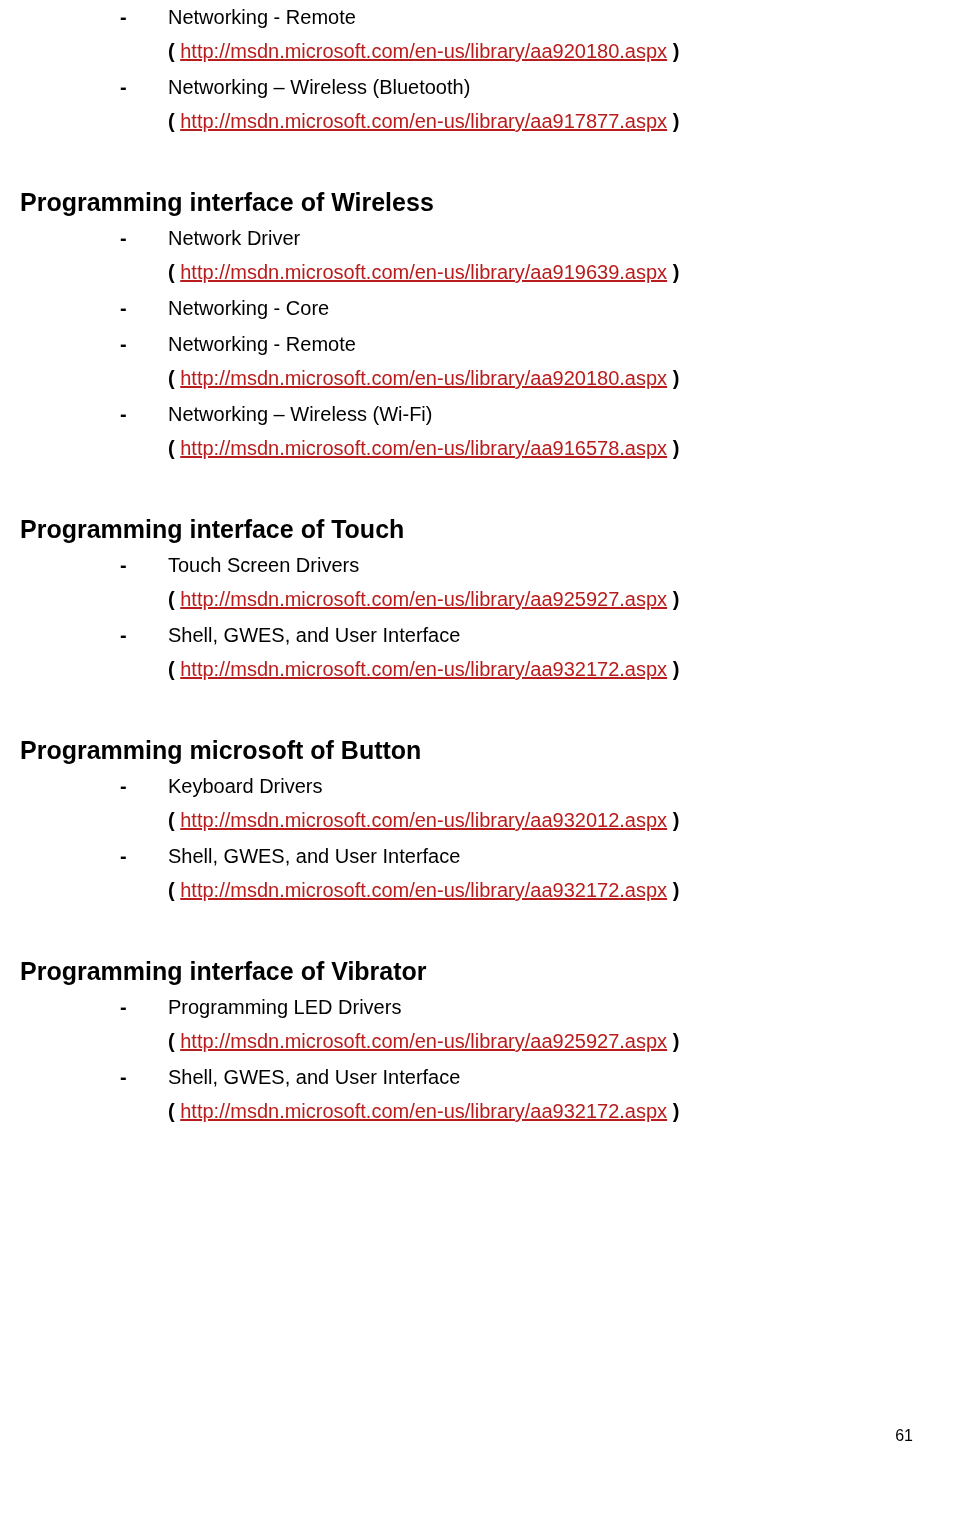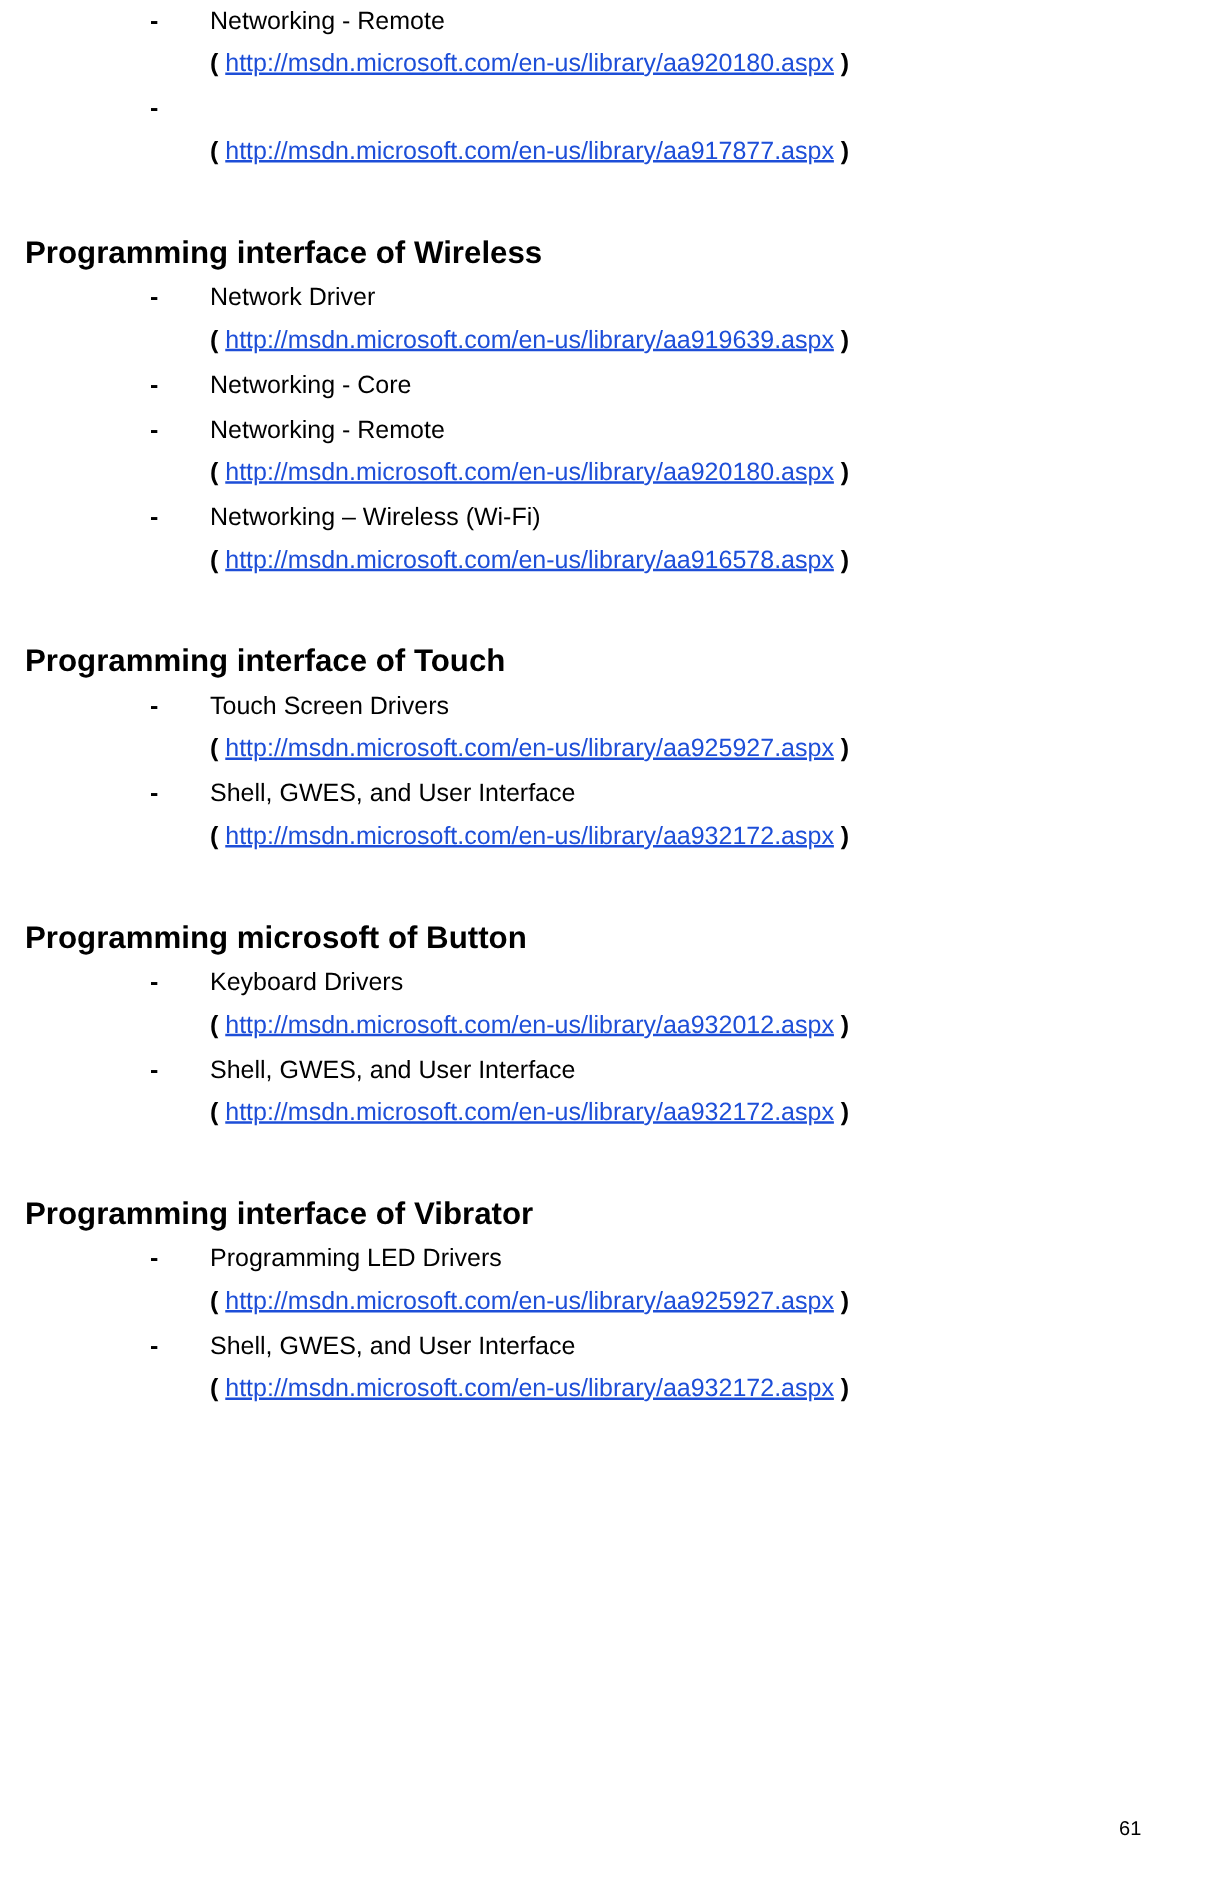--- a/index.html
+++ b/index.html
@@ -45,28 +45,28 @@
   .url-line {
     margin-left: 48px;
     font-size: 20px;
     font-weight: bold;
     line-height: 34px;
   }
   .paren {
     font-weight: bold;
   }
   .link {
-    color: #1d4ed8;
+    color: #b91c1c;
     text-decoration: underline;
     font-weight: normal;
     cursor: pointer;
   }
   .page-number {
     position: absolute;
-    bottom: 44px;
+    bottom: 72px;
     right: 60px;
     font-size: 16px;
   }
   .top-items {
     margin-top: 0;
   }
 </style>
 </head>
 <body>
 
@@ -78,20 +78,21 @@
         <span class="dash">-</span>
         <span class="item-label">Networking - Remote</span>
       </div>
       <div class="url-line">
         <span class="paren">( </span><span class="link">http://msdn.microsoft.com/en-us/library/aa920180.aspx</span><span class="paren"> )</span>
       </div>
     </div>
     <div class="item-row">
       <div class="dash-line">
         <span class="dash">-</span>
+        <span class="item-label">Networking – Wireless (Bluetooth)</span>
       </div>
       <div class="url-line">
         <span class="paren">( </span><span class="link">http://msdn.microsoft.com/en-us/library/aa917877.aspx</span><span class="paren"> )</span>
       </div>
     </div>
   </div>
 
   <div class="section">
     <div class="section-heading">Programming interface of Wireless</div>
     <div class="item-row">

